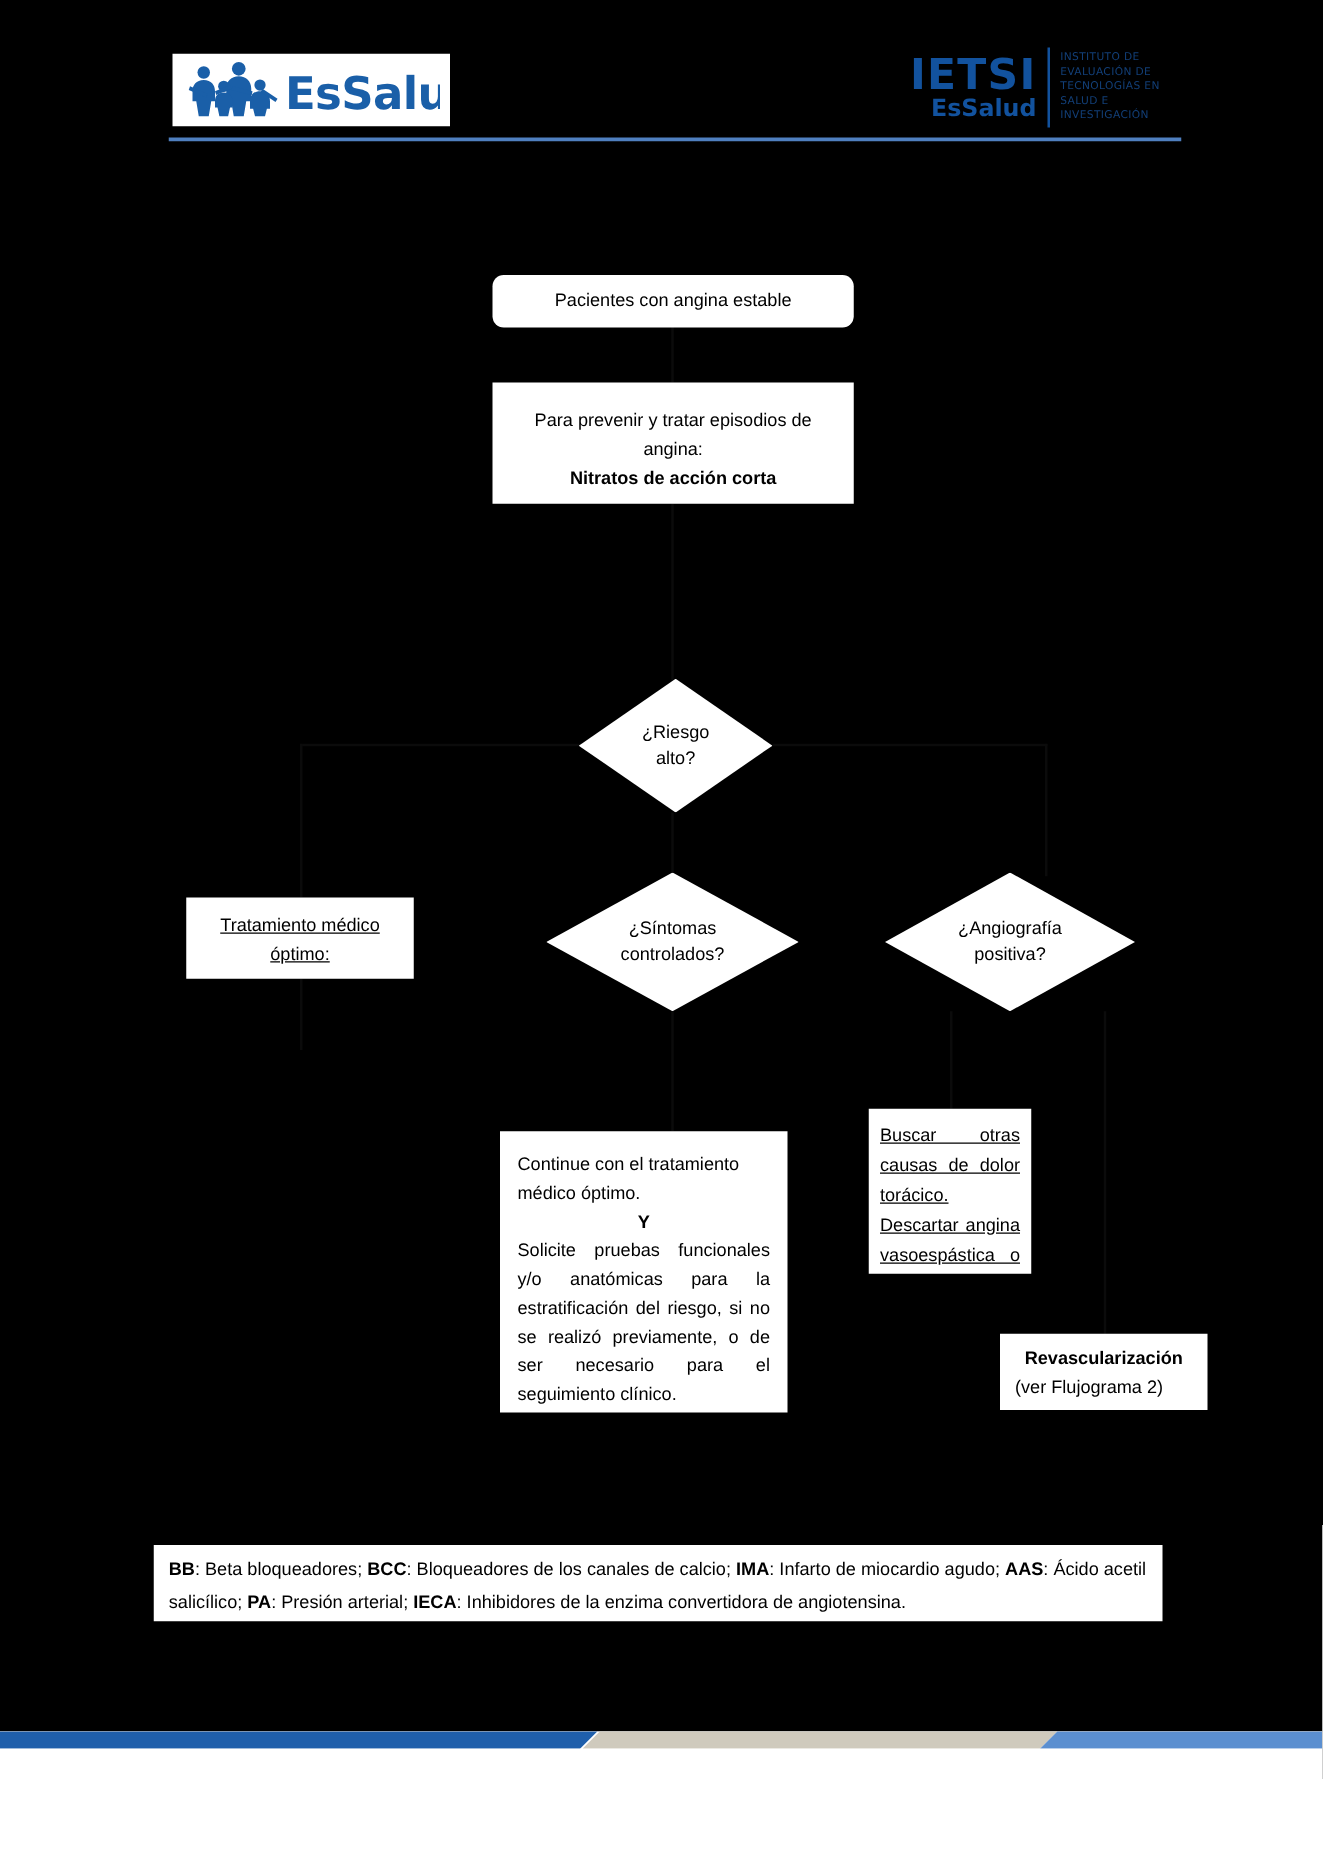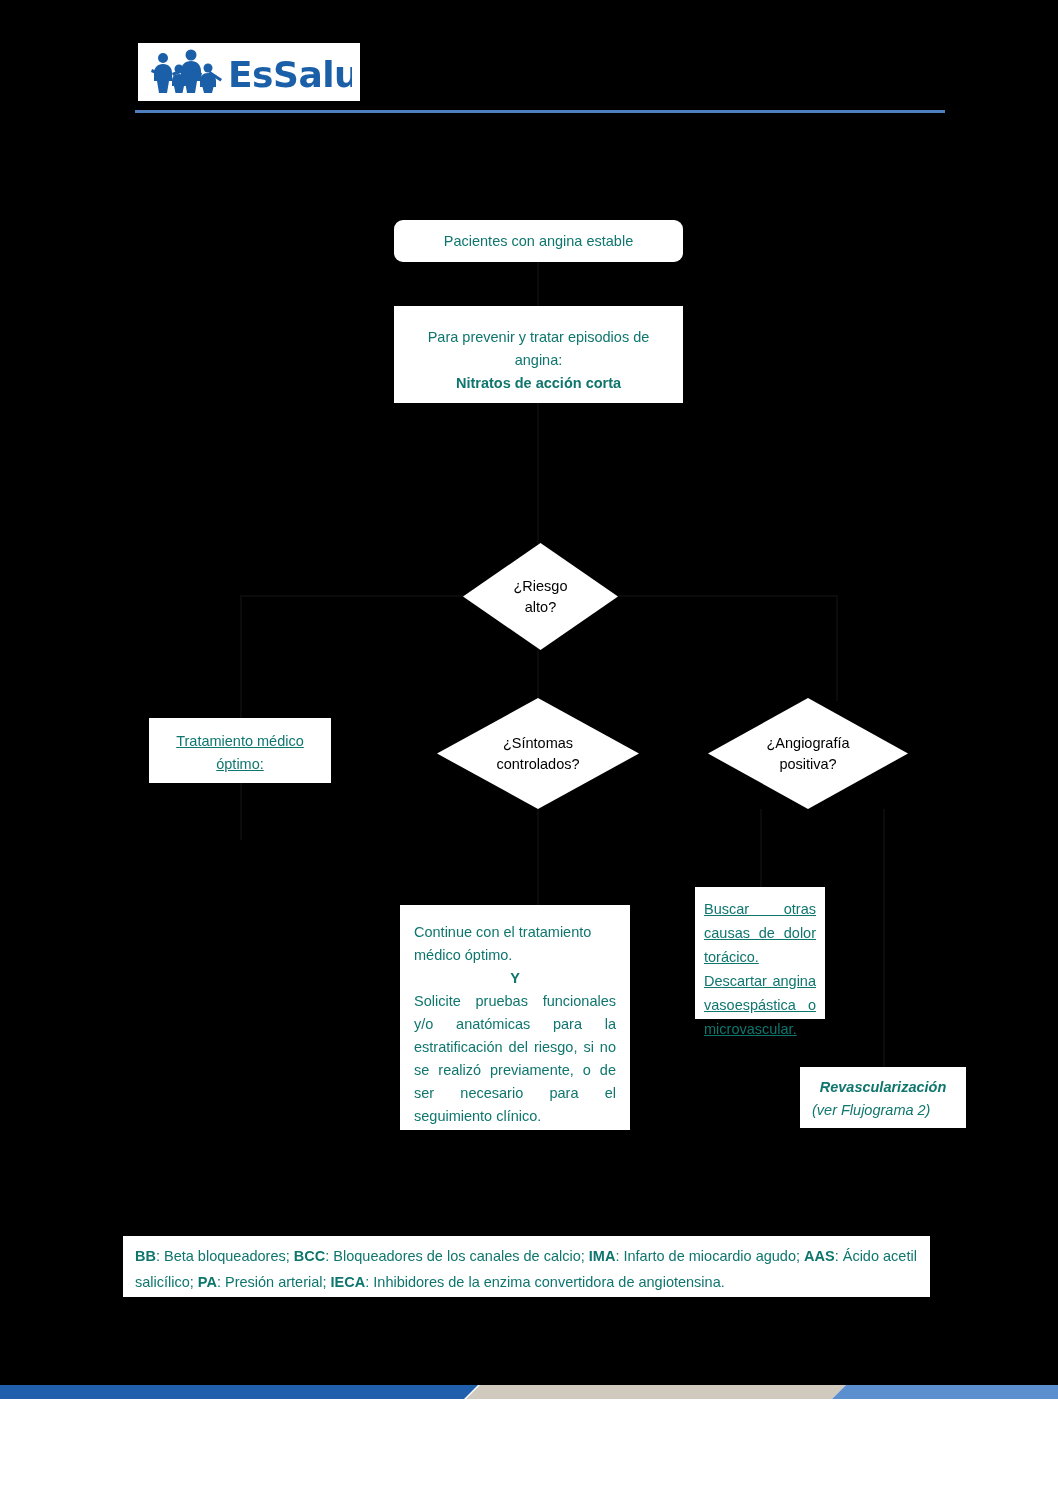--- a/index.html
+++ b/index.html
@@ -90,21 +90,21 @@
     left: 135px;
     top: 110px;
     width: 810px;
     height: 3px;
     background: #4f7fbf;
   }
   
   .node {
     position: absolute;
     background: #ffffff;
-    color: #0f766e;
+    color: #000000;
     box-sizing: border-box;
     font-family: "Liberation Sans", sans-serif;
     font-size: 14.5px;
     line-height: 23px;
   }
   .node.rounded { border-radius: 9px; }
   .node .pad {
     padding: 6px 10px;
     box-sizing: border-box;
     height: 100%;
@@ -178,20 +178,28 @@
         <path d="M26 24 l12 -5 1 3 -12 5z"></path>
         <path d="M40 20 l16 4 -.6 3 -16 -4z"></path>
         <path d="M64 22 l12 8 -1.6 2.6 -12 -8z"></path>
       </g>
       <g fill="#1a5fa8" font-family="DejaVu Sans, sans-serif" font-weight="bold" font-size="36">
         <text x="82" y="38" letter-spacing="-0.5">EsSalud</text>
       </g>
     </svg>
   </div>
 
+  <div class="ietsi-logo">
+    <div class="ietsi-left">
+      <div class="ietsi-main">IETSI</div>
+      <div class="ietsi-sub">EsSalud</div>
+    </div>
+    <div class="ietsi-rule"></div>
+    <div class="ietsi-desc">Instituto de Evaluación de Tecnologías en Salud e Investigación</div>
+  </div>
 
   <div class="header-rule"></div>
 
   <div class="conn" style="left:537px; top:261px; width:2px; height:45px;"></div>
   <div class="conn" style="left:537px; top:403px; width:2px; height:141px;"></div>
   <div class="conn" style="left:537px; top:650px; width:2px; height:52px;"></div>
   <div class="conn" style="left:618px; top:595px; width:220px; height:2px;"></div>
   <div class="conn" style="left:836px; top:595px; width:2px; height:106px;"></div>
   <div class="conn" style="left:240px; top:595px; width:298px; height:2px;"></div>
   <div class="conn" style="left:240px; top:595px; width:2px; height:123px;"></div>
@@ -251,21 +259,21 @@
     </div>
   </div>
 
   <div class="node" style="left:695px; top:887px; width:130px; height:132px; line-height:24px;">
     <div class="pad" style="padding:10px 9px;text-decoration:underline;">
       <div class="just">Buscar otras causas de dolor torácico.</div>
       <div class="just">Descartar angina vasoespástica o microvascular.</div>
     </div>
   </div>
 
-  <div class="node" style="left:800px; top:1067px; width:166px; height:61px;font-style:italic;">
+  <div class="node" style="left:800px; top:1067px; width:166px; height:61px;">
     <div class="pad" style="padding:9px 12px;">
       <div class="b center">Revascularización</div>
       <div>(ver Flujograma 2)</div>
     </div>
   </div>
 
   <div class="node" style="left:123px; top:1236px; width:807px; height:61px; line-height:26px;">
     <div class="pad" style="padding:7px 12px;">
       <span class="b">BB</span><span>: Beta bloqueadores; </span><span class="b">BCC</span><span>: Bloqueadores de los canales de calcio; </span><span class="b">IMA</span><span>: Infarto de miocardio agudo; </span><span class="b">AAS</span><span>: Ácido acetil salicílico; </span><span class="b">PA</span><span>: Presión arterial; </span><span class="b">IECA</span><span>: Inhibidores de la enzima convertidora de angiotensina.</span>
     </div>

